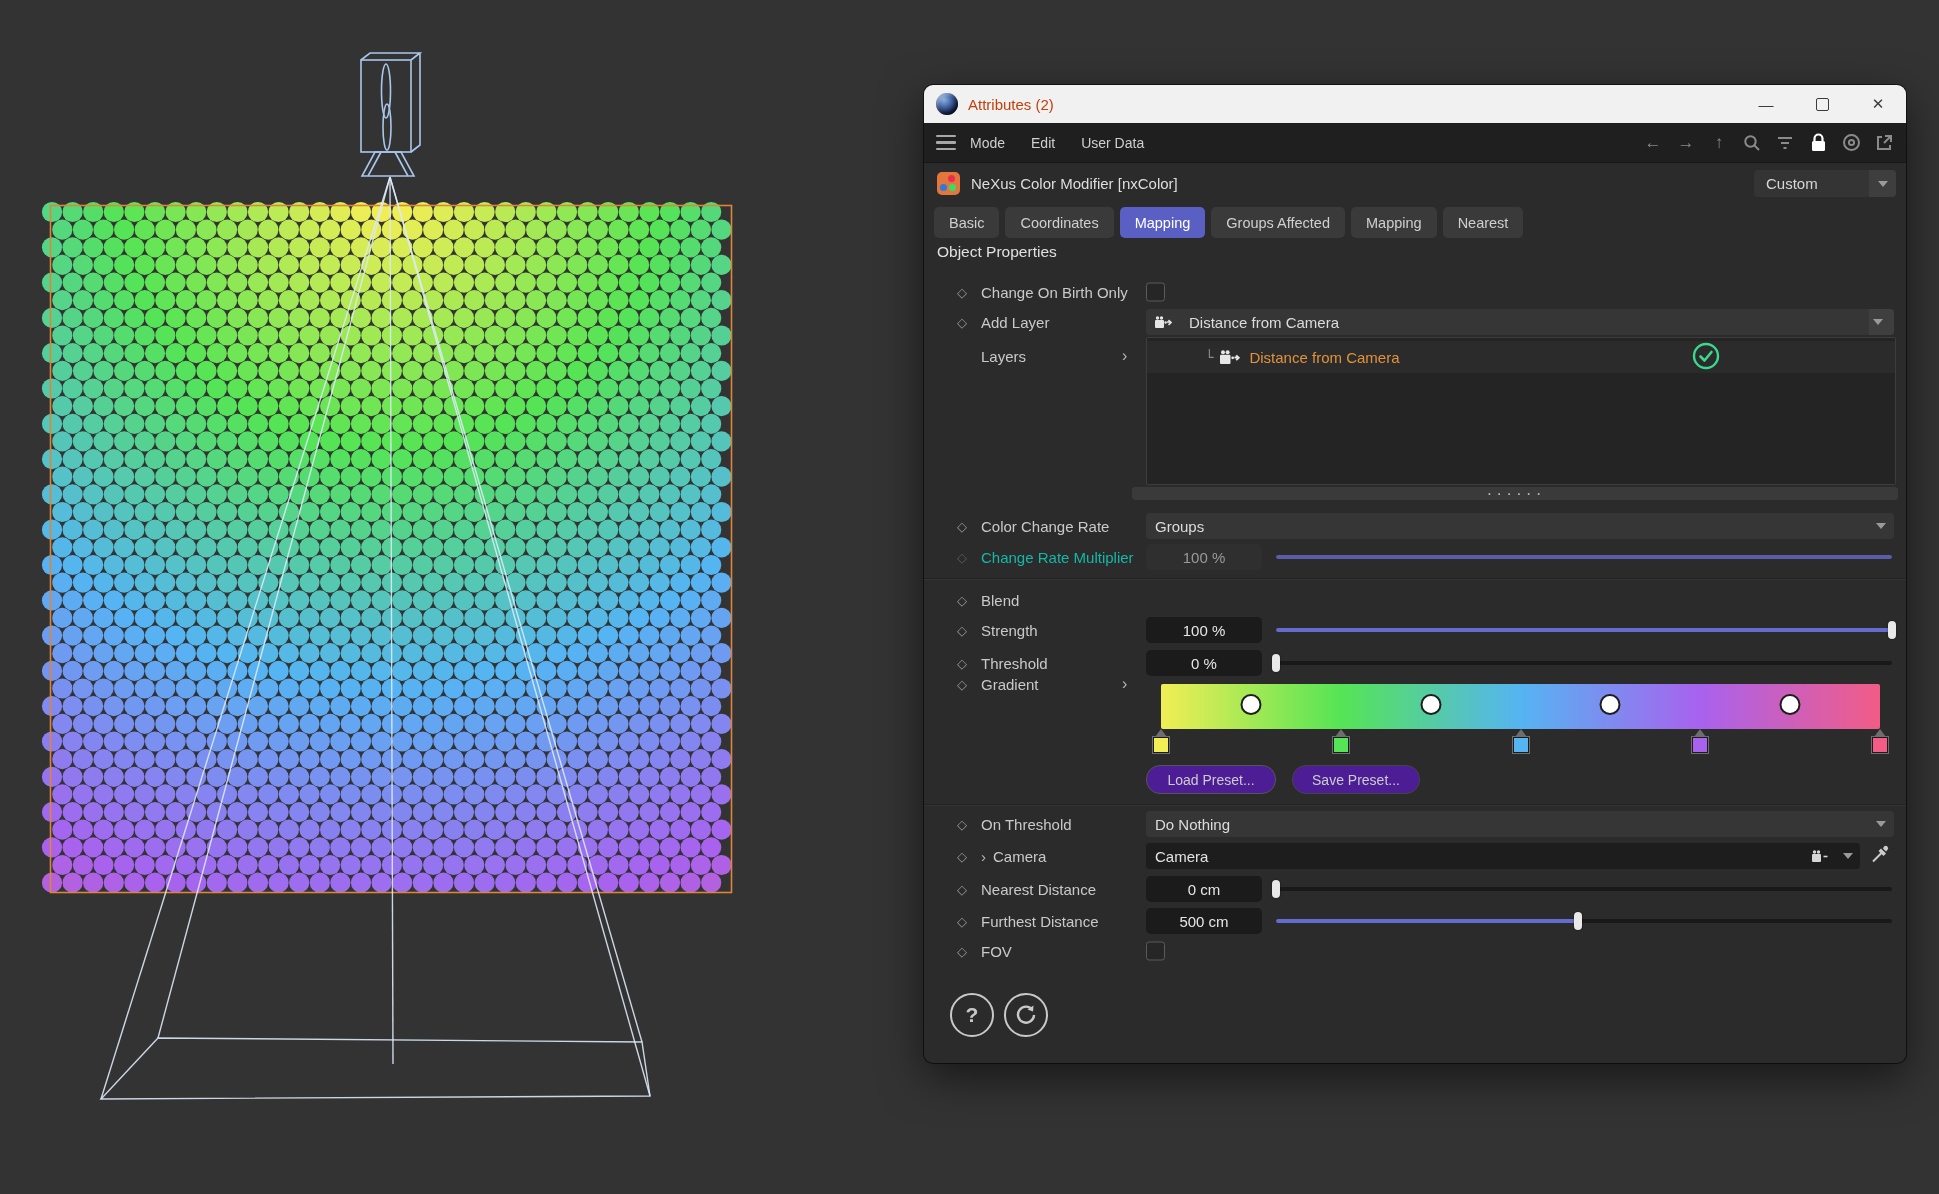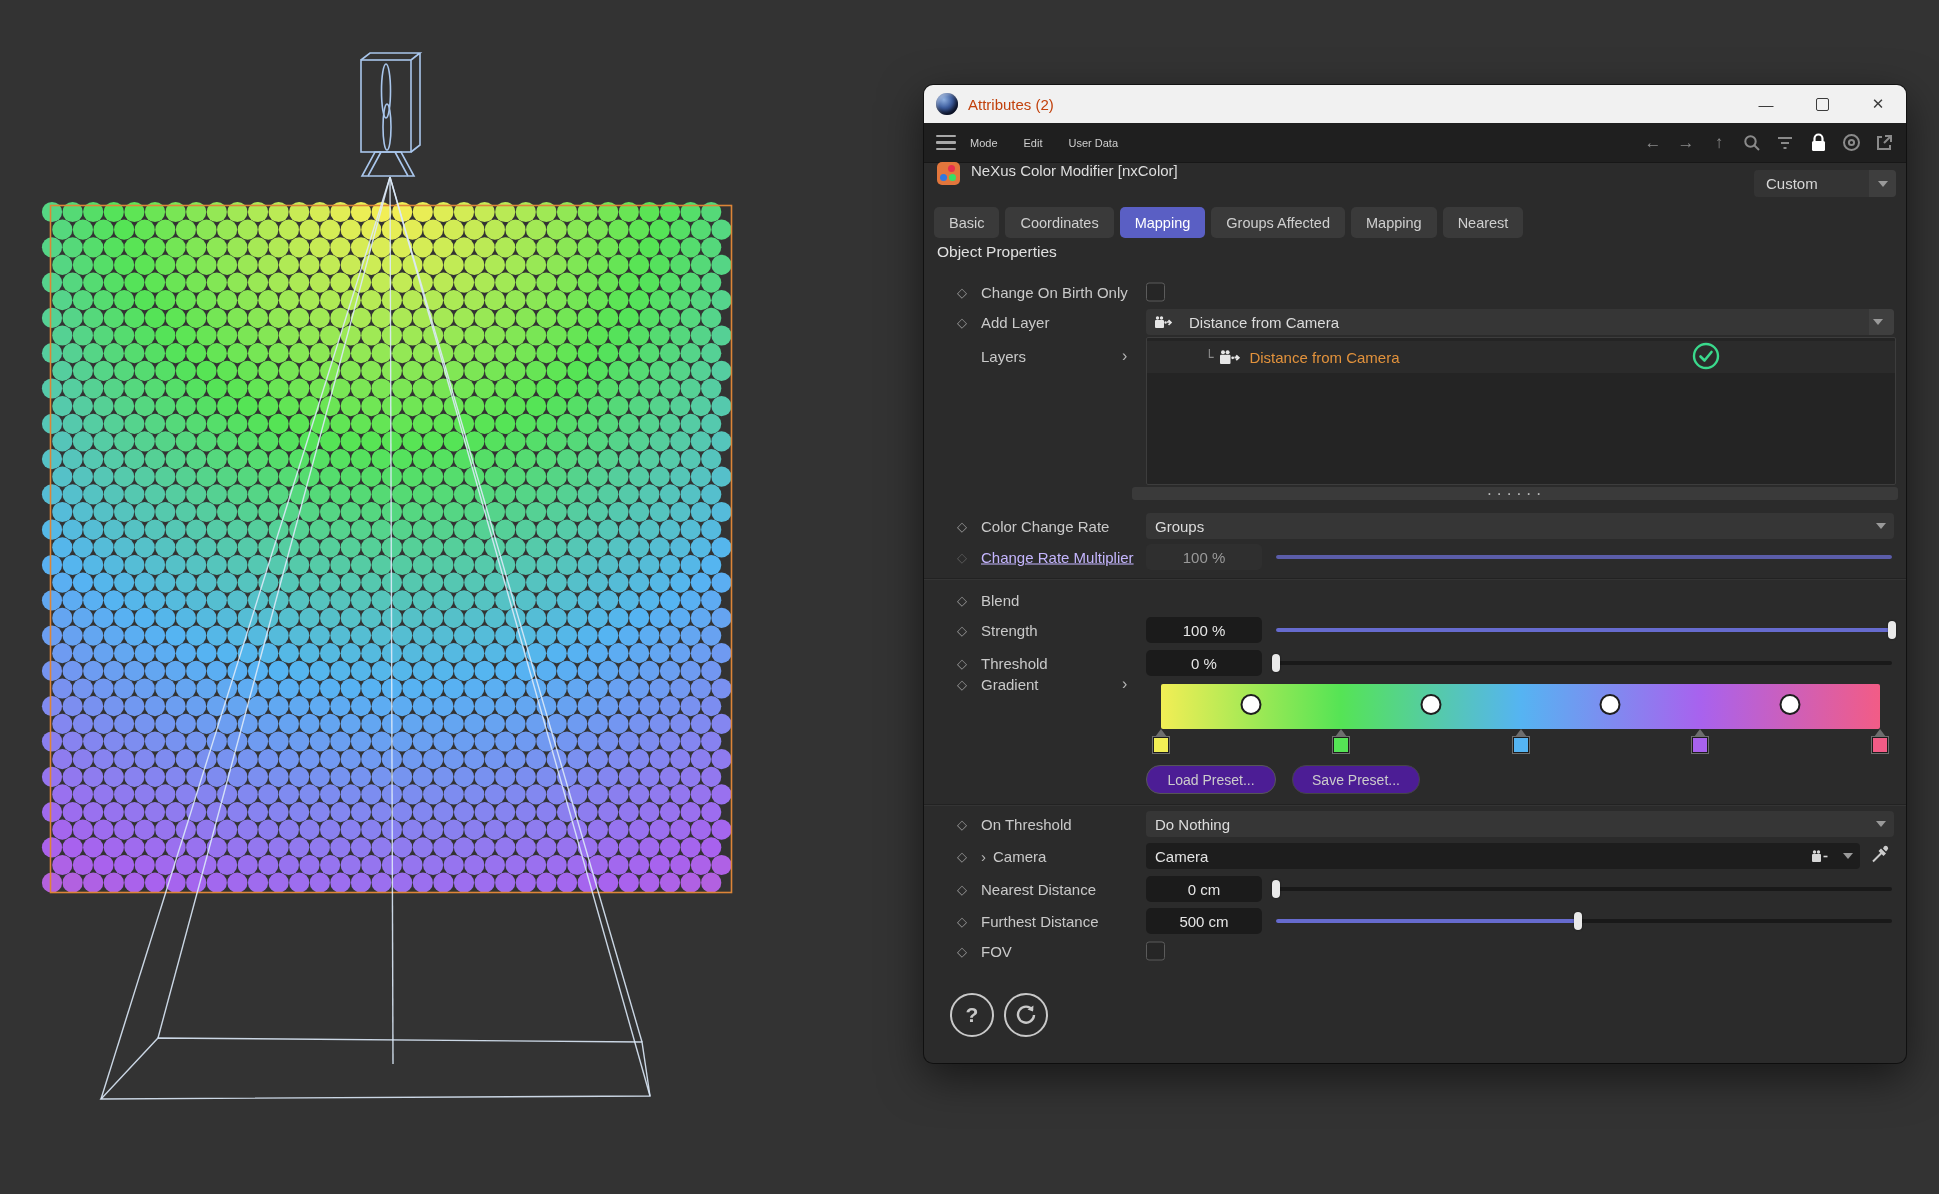--- a/index.html
+++ b/index.html
@@ -17,26 +17,26 @@
   #title-text{margin-left:10px;font-size:15px;color:#c2410c;}
   #win-buttons{margin-left:auto;display:flex;align-items:center;height:100%;}
   .win-btn{width:56px;height:100%;display:flex;align-items:center;justify-content:center;
     color:#3c3c3c;font-size:15px;cursor:default;}
   .win-btn.max span{display:block;width:11px;height:11px;border:1.4px solid #3c3c3c;border-radius:2px;}
 
   #menubar{position:absolute;left:0;top:38px;right:0;height:39px;background:#1f1f1f;
     display:flex;align-items:center;border-bottom:1px solid #171717;}
   .hamburger{width:20px;margin:0 14px 0 12px;display:flex;flex-direction:column;gap:4px;}
   .hamburger i{display:block;height:2.5px;background:#a8a8a8;border-radius:1px;}
-  .menu-item{color:#cfcfcf;font-size:11px;margin-right:26px;}
+  .menu-item{color:#cfcfcf;font-size:14px;margin-right:26px;}
   #menu-icons{margin-left:auto;display:flex;align-items:center;gap:13px;padding-right:12px;}
   .mi{width:20px;height:20px;display:flex;align-items:center;justify-content:center;color:#8a8a8a;font-size:17px;}
   .mi svg{display:block;}
 
-  #name-row{position:absolute;left:0;top:77px;right:0;height:42px;display:flex;align-items:flex-start;}
+  #name-row{position:absolute;left:0;top:77px;right:0;height:42px;display:flex;align-items:center;}
   .nx-icon{position:relative;width:23px;height:23px;border-radius:5px;background:#e2763c;margin-left:13px;flex:none;}
   .nx-icon b{position:absolute;width:7px;height:7px;border-radius:50%;}
   .nx-icon .d1{background:#e82f4e;left:11px;top:3px;}
   .nx-icon .d2{background:#2f78e0;left:3px;top:12px;}
   .nx-icon .d3{background:#35df66;left:12px;top:12px;}
   #object-name{margin-left:11px;color:#dedede;font-size:15px;}
   #preset-dd{position:absolute;right:10px;top:8px;width:142px;height:27px;background:#343434;border-radius:4px;
     display:flex;align-items:center;color:#d6d6d6;font-size:15px;}
   #preset-dd .txt{padding-left:12px;flex:1;}
   #preset-dd .arrow-box{width:27px;height:27px;background:#3e3e3e;border-radius:0 4px 4px 0;
@@ -47,21 +47,21 @@
   .tab{background:#3a3a3a;color:#cfcfcf;font-size:14.5px;border-radius:5px;padding:0 15px;
     display:flex;align-items:center;height:31px;}
   .tab.active{background:#5a5fc4;color:#ffffff;}
 
   
   .sec-title{position:absolute;left:13px;color:#e0e0e0;font-size:15.5px;}
   .row{position:absolute;left:0;right:0;height:30px;}
   .diamond{position:absolute;left:33px;top:50%;transform:translateY(-50%);color:#9a9a9a;font-size:13px;line-height:1;}
   .row .lbl{position:absolute;left:57px;top:50%;transform:translateY(-50%);color:#c9c9c9;font-size:15px;white-space:nowrap;}
   .row.disabled .diamond{color:#5d5d5d;}
-  .row.disabled .lbl{color:#c4b5fd;text-decoration:underline;}
+  .row.disabled .lbl{color:#14b8a6;}
   .chev{position:absolute;left:198px;top:50%;transform:translateY(-50%);color:#b5b5b5;font-size:16px;}
   .chev-inline{color:#b5b5b5;font-size:15px;margin-right:7px;}
 
   .checkbox{position:absolute;left:222px;top:50%;transform:translateY(-50%);width:17px;height:17px;
     background:#262626;border:1.5px solid #5b5b5b;border-radius:3px;}
 
   .dropdown{position:absolute;left:222px;width:748px;height:26px;top:50%;transform:translateY(-50%);
     background:#363636;border-radius:4px;display:flex;align-items:center;color:#dcdcdc;font-size:15px;}
   .dropdown .txt{padding-left:9px;flex:1;}
   .dropdown .caret{margin-right:8px;}

